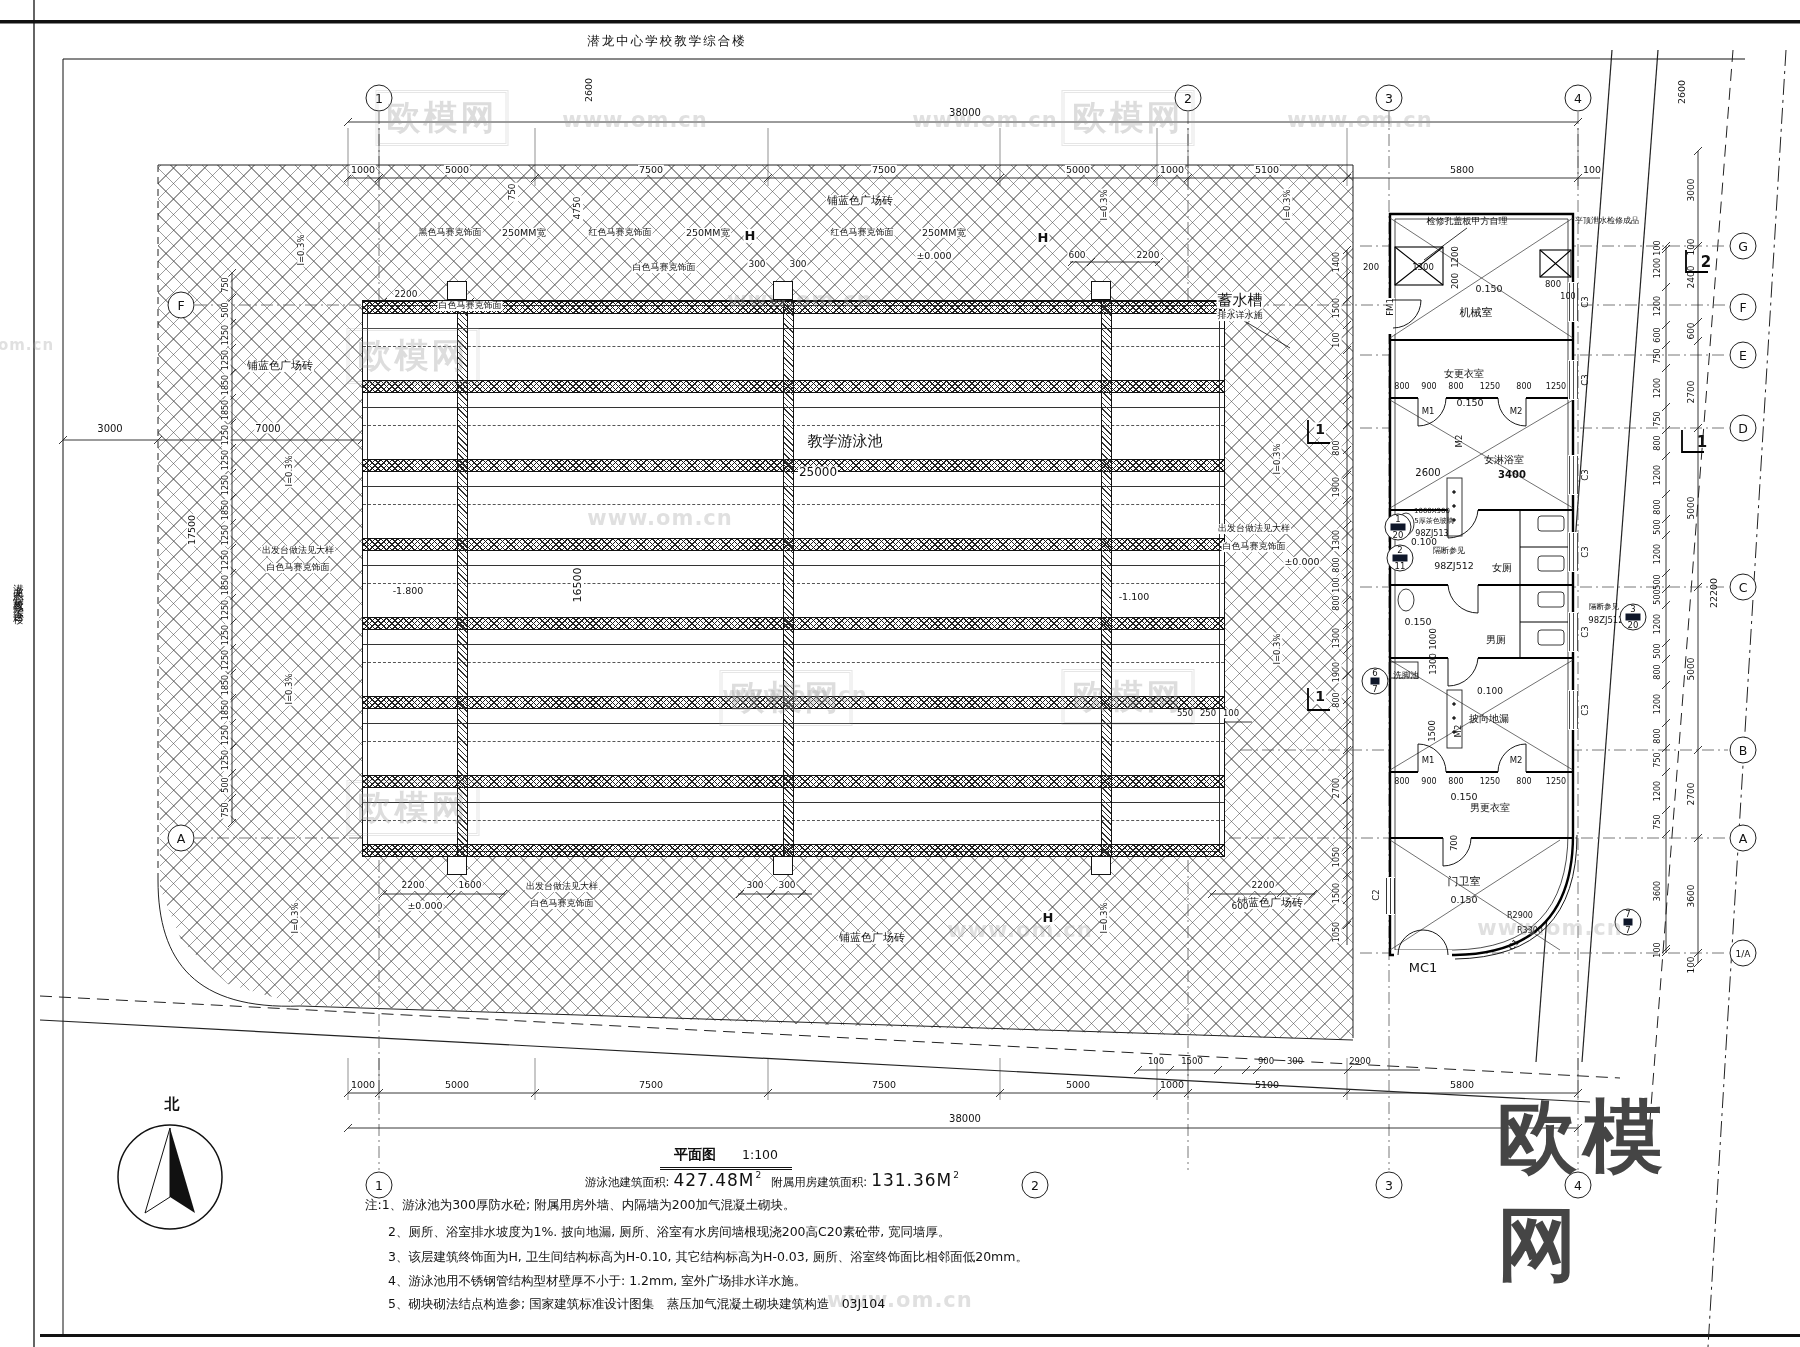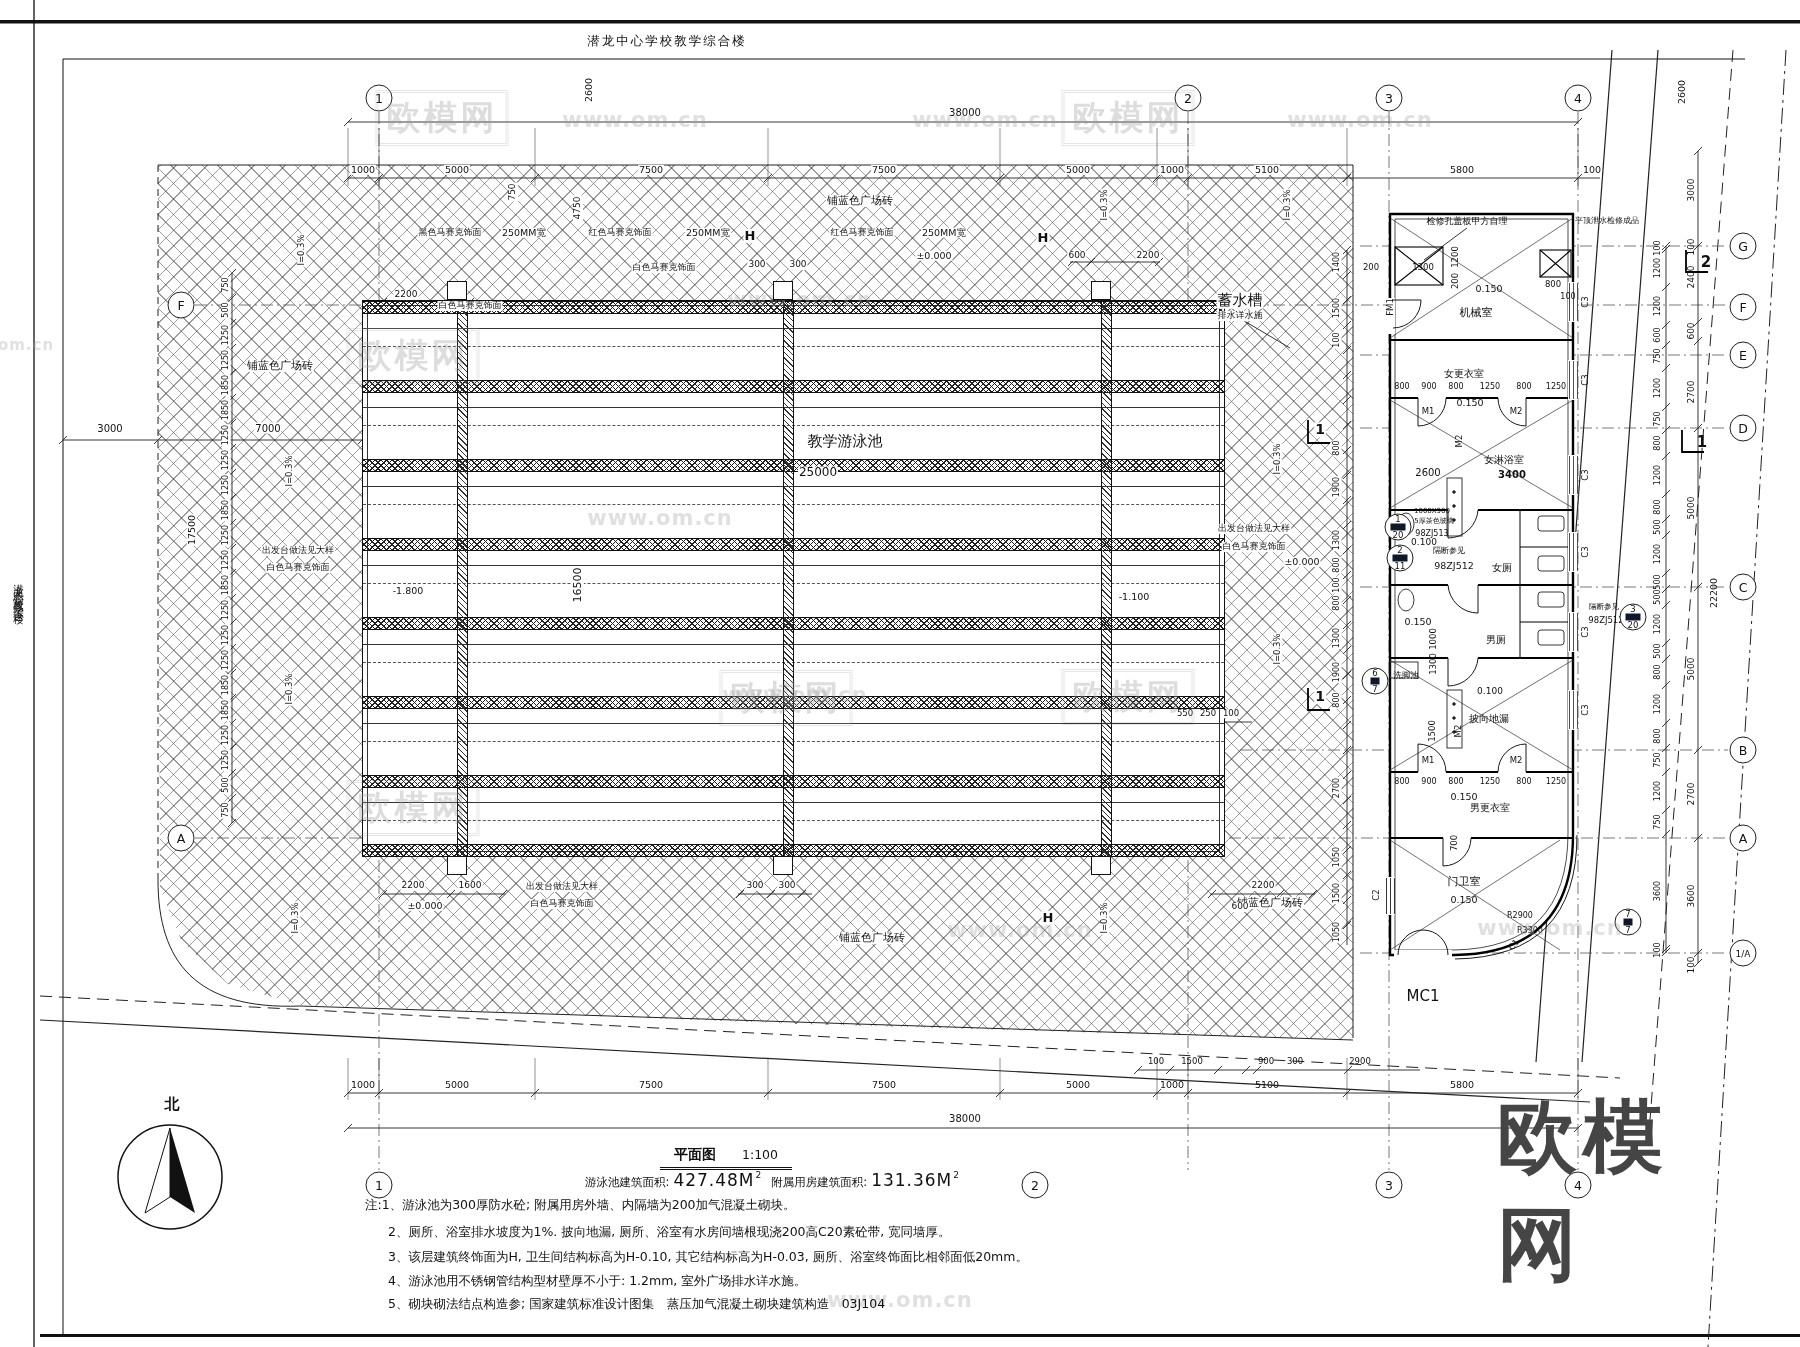--- a/index.html
+++ b/index.html
@@ -507,21 +507,21 @@
       <div class="ann" style="left: 1433px; top: 731px; font-size: 8.5px; transform: translate(-50%, -50%) rotate(-90deg);">1500</div>
       <div class="ann" style="left: 1459px; top: 731px; font-size: 8.5px; transform: translate(-50%, -50%) rotate(-90deg);">M2</div>
       <div class="ann" style="left: 1428px; top: 761px; font-size: 8.5px;">M1</div>
       <div class="ann" style="left: 1516px; top: 761px; font-size: 8.5px;">M2</div>
       <div class="ann" style="left: 1464px; top: 797px; font-size: 9.5px;">0.150</div>
       <div class="ann" style="left: 1490px; top: 807px; font-size: 10px;">男更衣室</div>
       <div class="ann" style="left: 1455px; top: 843px; font-size: 8.5px; transform: translate(-50%, -50%) rotate(-90deg);">700</div>
       <div class="ann" style="left: 1464px; top: 882px; font-size: 11px;">门卫室</div>
       <div class="ann" style="left: 1464px; top: 900px; font-size: 9.5px;">0.150</div>
       <div class="ann" style="left: 1377px; top: 895px; font-size: 8.5px; transform: translate(-50%, -50%) rotate(-90deg);">C2</div>
-      <div class="ann" style="left: 1423px; top: 996px; font-size: 15px; text-align: center;">MC1</div>
+      <div class="ann" style="left: 1423px; top: 968px; font-size: 13px; text-align: center;">MC1</div>
       <div class="ann" style="left: 1514px; top: 945px; font-size: 8.5px; transform: translate(-50%, -50%) rotate(-50deg);">C1</div>
       <div class="ann" style="left: 1520px; top: 916px; font-size: 8px;">R2900</div>
       <div class="ann" style="left: 1530px; top: 931px; font-size: 8px;">R3300</div>
       <div class="ann" style="left: 1586px; top: 302px; font-size: 8.5px; transform: translate(-50%, -50%) rotate(-90deg);">C3</div>
       <div class="ann" style="left: 1586px; top: 380px; font-size: 8.5px; transform: translate(-50%, -50%) rotate(-90deg);">C3</div>
       <div class="ann" style="left: 1586px; top: 475px; font-size: 8.5px; transform: translate(-50%, -50%) rotate(-90deg);">C3</div>
       <div class="ann" style="left: 1586px; top: 552px; font-size: 8.5px; transform: translate(-50%, -50%) rotate(-90deg);">C3</div>
       <div class="ann" style="left: 1586px; top: 632px; font-size: 8.5px; transform: translate(-50%, -50%) rotate(-90deg);">C3</div>
       <div class="ann" style="left: 1586px; top: 710px; font-size: 8.5px; transform: translate(-50%, -50%) rotate(-90deg);">C3</div>
       <div class="ann" style="left: 1604px; top: 607px; font-size: 7.5px;">隔断参见</div>

